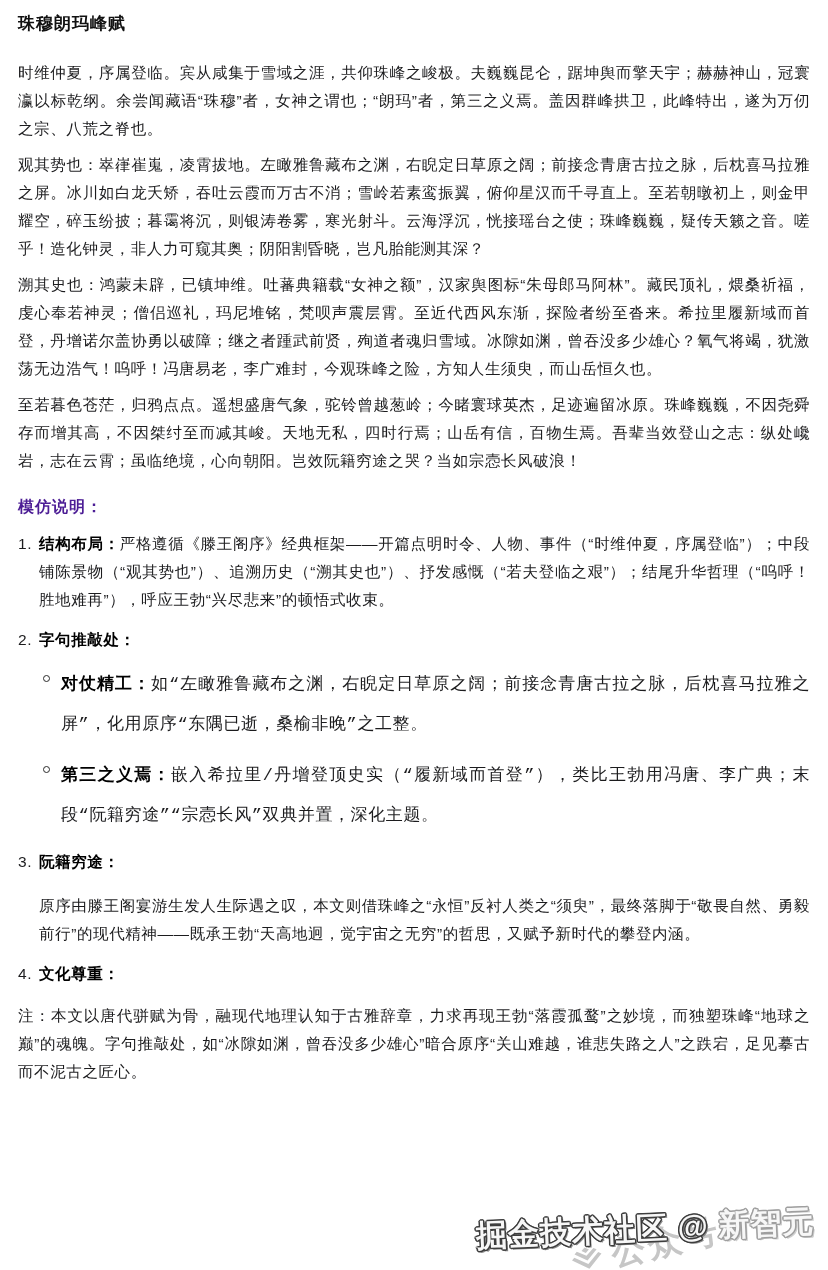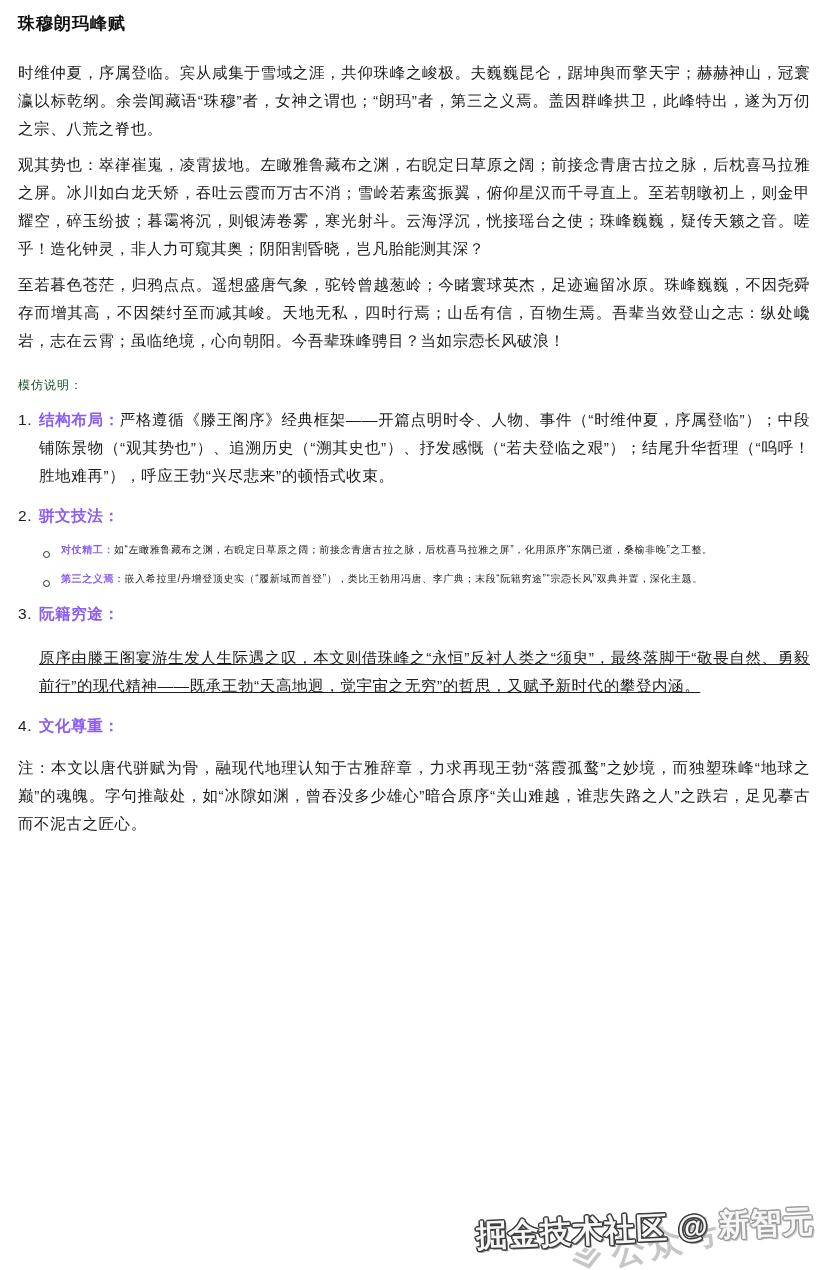--- a/index.html
+++ b/index.html
@@ -25,63 +25,63 @@
     letter-spacing: 1px;
   }
   .para {
     font-size: 15.5px;
     line-height: 28px;
     letter-spacing: 0.6px;
     margin: 0 0 8px 0;
     text-align: justify;
   }
   .notes-heading {
-    font-size: 12px;
-    font-weight: 400;
-    color: #14532d;
+    font-size: 16px;
+    font-weight: 700;
+    color: #4c1d95;
     margin: 22px 0 10px 0;
     letter-spacing: 1px;
   }
   .oli {
     display: flex;
     margin: 12px 0 10px 0;
     font-size: 15.5px;
     line-height: 28px;
     letter-spacing: 0.6px;
   }
   .oli .num {
     flex: none;
     width: 21px;
   }
   .oli .li-body { flex: 1; text-align: justify; }
-  .bold { font-weight: 700; color: #8b5cf6; }
+  .bold { font-weight: 700; color: #000000; }
   .subli {
     display: flex;
     margin: 11px 0 11px 25px;
-    font-size: 10px;
-    line-height: 18px;
-    letter-spacing: 0.6px;
+    font-size: 17px;
+    line-height: 40px;
+    letter-spacing: 0.6px;
+    font-family: Liberation Mono, monospace;
   }
   .subli .circle {
     flex: none;
     width: 7px;
     height: 7px;
     border: 1.6px solid #2b2b2b;
     border-radius: 50%;
     margin: 10px 11px 0 0;
     background: transparent;
   }
   .subli .sub-body { flex: 1; text-align: justify; }
   .item-para {
     margin: 16px 0 10px 21px;
     font-size: 15.5px;
     line-height: 28px;
     letter-spacing: 0.6px;
     text-align: justify;
-    text-decoration: underline;
   }
   .footnote {
     margin: 14px 0 0 0;
     font-size: 15.5px;
     line-height: 28px;
     letter-spacing: 0.6px;
     text-align: justify;
   }
   
   .watermark {
@@ -133,35 +133,36 @@
 </style>
 </head>
 <body>
 
 <div class="page">
 
   <h1 class="doc-title">珠穆朗玛峰赋</h1>
 
   <p class="para">时维仲夏，序属登临。宾从咸集于雪域之涯，共仰珠峰之峻极。夫巍巍昆仑，踞坤舆而擎天宇；赫赫神山，冠寰瀛以标乾纲。余尝闻藏语“珠穆”者，女神之谓也；“朗玛”者，第三之义焉。盖因群峰拱卫，此峰特出，遂为万仞之宗、八荒之脊也。</p>
   <p class="para">观其势也：崒嵂崔嵬，凌霄拔地。左瞰雅鲁藏布之渊，右睨定日草原之阔；前接念青唐古拉之脉，后枕喜马拉雅之屏。冰川如白龙夭矫，吞吐云霞而万古不消；雪岭若素鸾振翼，俯仰星汉而千寻直上。至若朝暾初上，则金甲耀空，碎玉纷披；暮霭将沉，则银涛卷雾，寒光射斗。云海浮沉，恍接瑶台之使；珠峰巍巍，疑传天籁之音。嗟乎！造化钟灵，非人力可窥其奥；阴阳割昏晓，岂凡胎能测其深？</p>
-  <p class="para">至若暮色苍茫，归鸦点点。遥想盛唐气象，驼铃曾越葱岭；今睹寰球英杰，足迹遍留冰原。珠峰巍巍，不因尧舜存而增其高，不因桀纣至而减其峻。天地无私，四时行焉；山岳有信，百物生焉。吾辈当效登山之志：纵处巉岩，志在云霄；虽临绝境，心向朝阳。今吾辈珠峰骋目？当如宗悫长风破浪！</p>
+  <p class="para">溯其史也：鸿蒙未辟，已镇坤维。吐蕃典籍载“女神之额”，汉家舆图标“朱母郎马阿林”。藏民顶礼，煨桑祈福，虔心奉若神灵；僧侣巡礼，玛尼堆铭，梵呗声震层霄。至近代西风东渐，探险者纷至沓来。希拉里履新域而首登，丹增诺尔盖协勇以破障；继之者踵武前贤，殉道者魂归雪域。冰隙如渊，曾吞没多少雄心？氧气将竭，犹激荡无边浩气！呜呼！冯唐易老，李广难封，今观珠峰之险，方知人生须臾，而山岳恒久也。</p>
+  <p class="para">至若暮色苍茫，归鸦点点。遥想盛唐气象，驼铃曾越葱岭；今睹寰球英杰，足迹遍留冰原。珠峰巍巍，不因尧舜存而增其高，不因桀纣至而减其峻。天地无私，四时行焉；山岳有信，百物生焉。吾辈当效登山之志：纵处巉岩，志在云霄；虽临绝境，心向朝阳。岂效阮籍穷途之哭？当如宗悫长风破浪！</p>
 
   <h2 class="notes-heading">模仿说明：</h2>
 
   <div class="oli">
     <span class="num">1.</span>
     <div class="li-body">
       <span class="bold">结构布局：</span><span>严格遵循《滕王阁序》经典框架——开篇点明时令、人物、事件（“时维仲夏，序属登临”）；中段铺陈景物（“观其势也”）、追溯历史（“溯其史也”）、抒发感慨（“若夫登临之艰”）；结尾升华哲理（“呜呼！胜地难再”），呼应王勃“兴尽悲来”的顿悟式收束。</span>
     </div>
   </div>
 
   <div class="oli">
     <span class="num">2.</span>
     <div class="li-body">
-      <span class="bold">骈文技法：</span>
+      <span class="bold">字句推敲处：</span>
     </div>
   </div>
 
   <div class="subli">
     <span class="circle"></span>
     <div class="sub-body">
       <span class="bold">对仗精工：</span><span>如“左瞰雅鲁藏布之渊，右睨定日草原之阔；前接念青唐古拉之脉，后枕喜马拉雅之屏”，化用原序“东隅已逝，桑榆非晚”之工整。</span>
     </div>
   </div>
 

